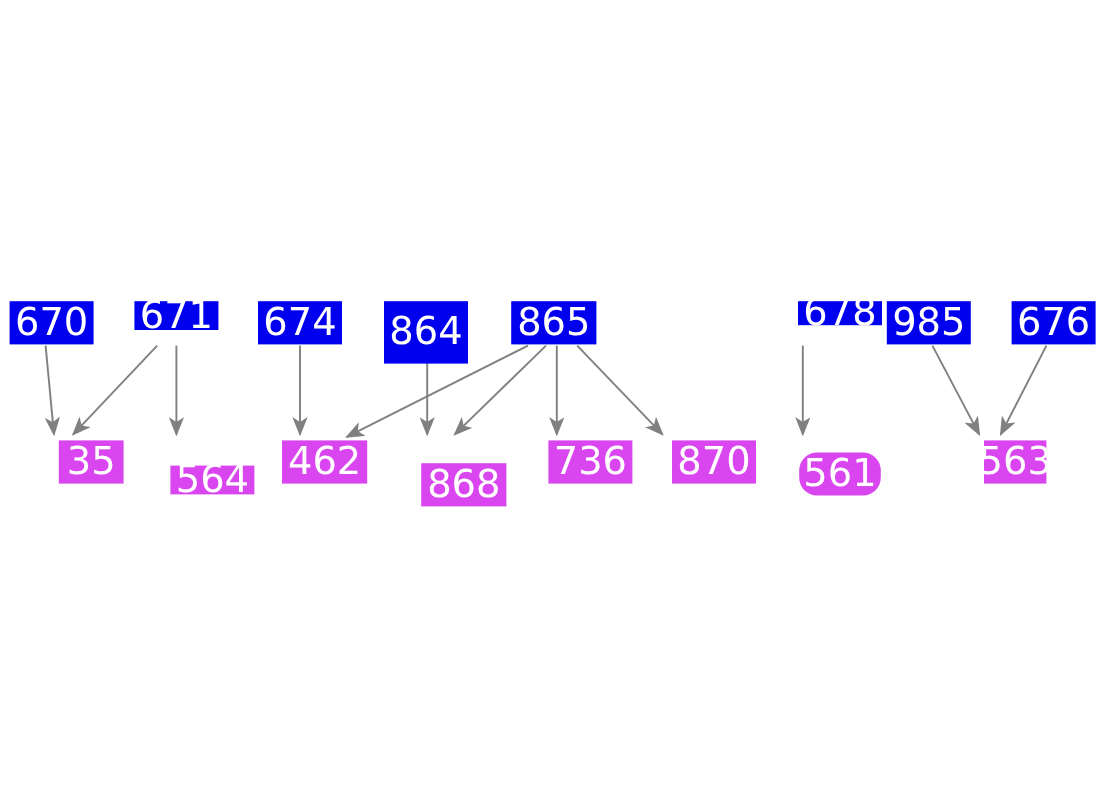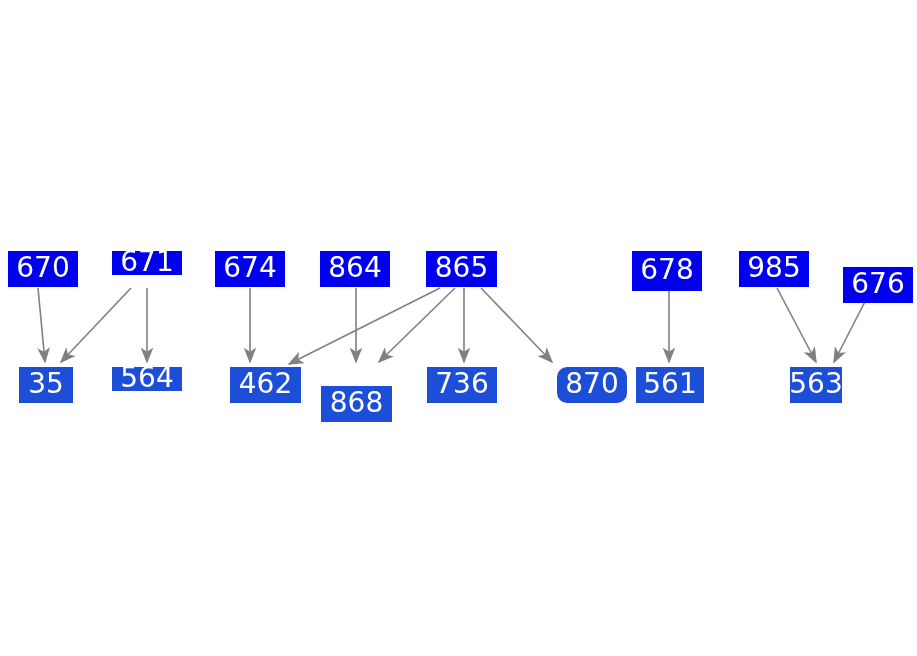--- a/index.html
+++ b/index.html
@@ -23,28 +23,28 @@
     height: 656px;
     pointer-events: none;
   }
   .node {
     position: absolute;
     box-sizing: border-box;
     display: flex;
     align-items: center;
     justify-content: center;
     color: #ffffff;
-    font-size: 28px;
+    font-size: 32px;
     line-height: 1;
     letter-spacing: 0px;
     white-space: nowrap;
     user-select: none;
   }
   .node-source { background: #0000ee; }
-  .node-target { background: #1d4ed8; }
+  .node-target { background: #d946ef; margin-left: 30px; }
   .node-label {
     display: block;
     padding-bottom: 2px;
   }
 </style>
 </head>
 <body>
 
 <div id="canvas">
 
@@ -73,54 +73,54 @@
   <div id="node-layer">
       <div class="node node-source" style="left: 8px; top: 251px; width: 70px; height: 36px;">
         <span class="node-label">670</span>
       </div>
       <div class="node node-source" style="left: 112px; top: 251px; width: 70px; height: 24px;">
         <span class="node-label">671</span>
       </div>
       <div class="node node-source" style="left: 215px; top: 251px; width: 70px; height: 36px; text-align: center;">
         <span class="node-label">674</span>
       </div>
-      <div class="node node-source" style="left: 320px; top: 251px; width: 70px; height: 36px;">
+      <div class="node node-source" style="left: 320px; top: 251px; width: 70px; height: 52px;">
         <span class="node-label">864</span>
       </div>
       <div class="node node-source" style="left: 426px; top: 251px; width: 71px; height: 36px;">
         <span class="node-label">865</span>
       </div>
-      <div class="node node-source" style="left: 632px; top: 251px; width: 70px; height: 40px;">
+      <div class="node node-source" style="left: 665px; top: 251px; width: 70px; height: 20px;">
         <span class="node-label">678</span>
       </div>
       <div class="node node-source" style="left: 739px; top: 251px; width: 70px; height: 36px;">
         <span class="node-label">985</span>
       </div>
-      <div class="node node-source" style="left: 843px; top: 251px; width: 70px; height: 36px; margin-top: 16px;">
+      <div class="node node-source" style="left: 843px; top: 251px; width: 70px; height: 36px;">
         <span class="node-label">676</span>
       </div>
       <div class="node node-target" style="left: 19px; top: 367px; width: 54px; height: 36px;">
         <span class="node-label">35</span>
       </div>
-      <div class="node node-target" style="left: 112px; top: 367px; width: 70px; height: 24px;">
+      <div class="node node-target" style="left: 112px; top: 388px; width: 70px; height: 24px;">
         <span class="node-label">564</span>
       </div>
-      <div class="node node-target" style="left: 230px; top: 367px; width: 71px; height: 36px;">
+      <div class="node node-target" style="left: 205px; top: 367px; width: 71px; height: 36px;">
         <span class="node-label">462</span>
       </div>
       <div class="node node-target" style="left: 321px; top: 386px; width: 71px; height: 36px;">
         <span class="node-label">868</span>
       </div>
       <div class="node node-target" style="left: 427px; top: 367px; width: 70px; height: 36px;">
         <span class="node-label">736</span>
       </div>
-      <div class="node node-target" style="left: 557px; top: 367px; width: 70px; height: 36px; border-radius: 10px;">
+      <div class="node node-target" style="left: 530px; top: 367px; width: 70px; height: 36px;">
         <span class="node-label">870</span>
       </div>
-      <div class="node node-target" style="left: 636px; top: 367px; width: 68px; height: 36px;">
+      <div class="node node-target" style="left: 636px; top: 377px; width: 68px; height: 36px; border-radius: 15px;">
         <span class="node-label">561</span>
       </div>
       <div class="node node-target" style="left: 790px; top: 367px; width: 52px; height: 36px;">
         <span class="node-label">563</span>
       </div>
     </div>
 
 </div>
 
 </body></html>

